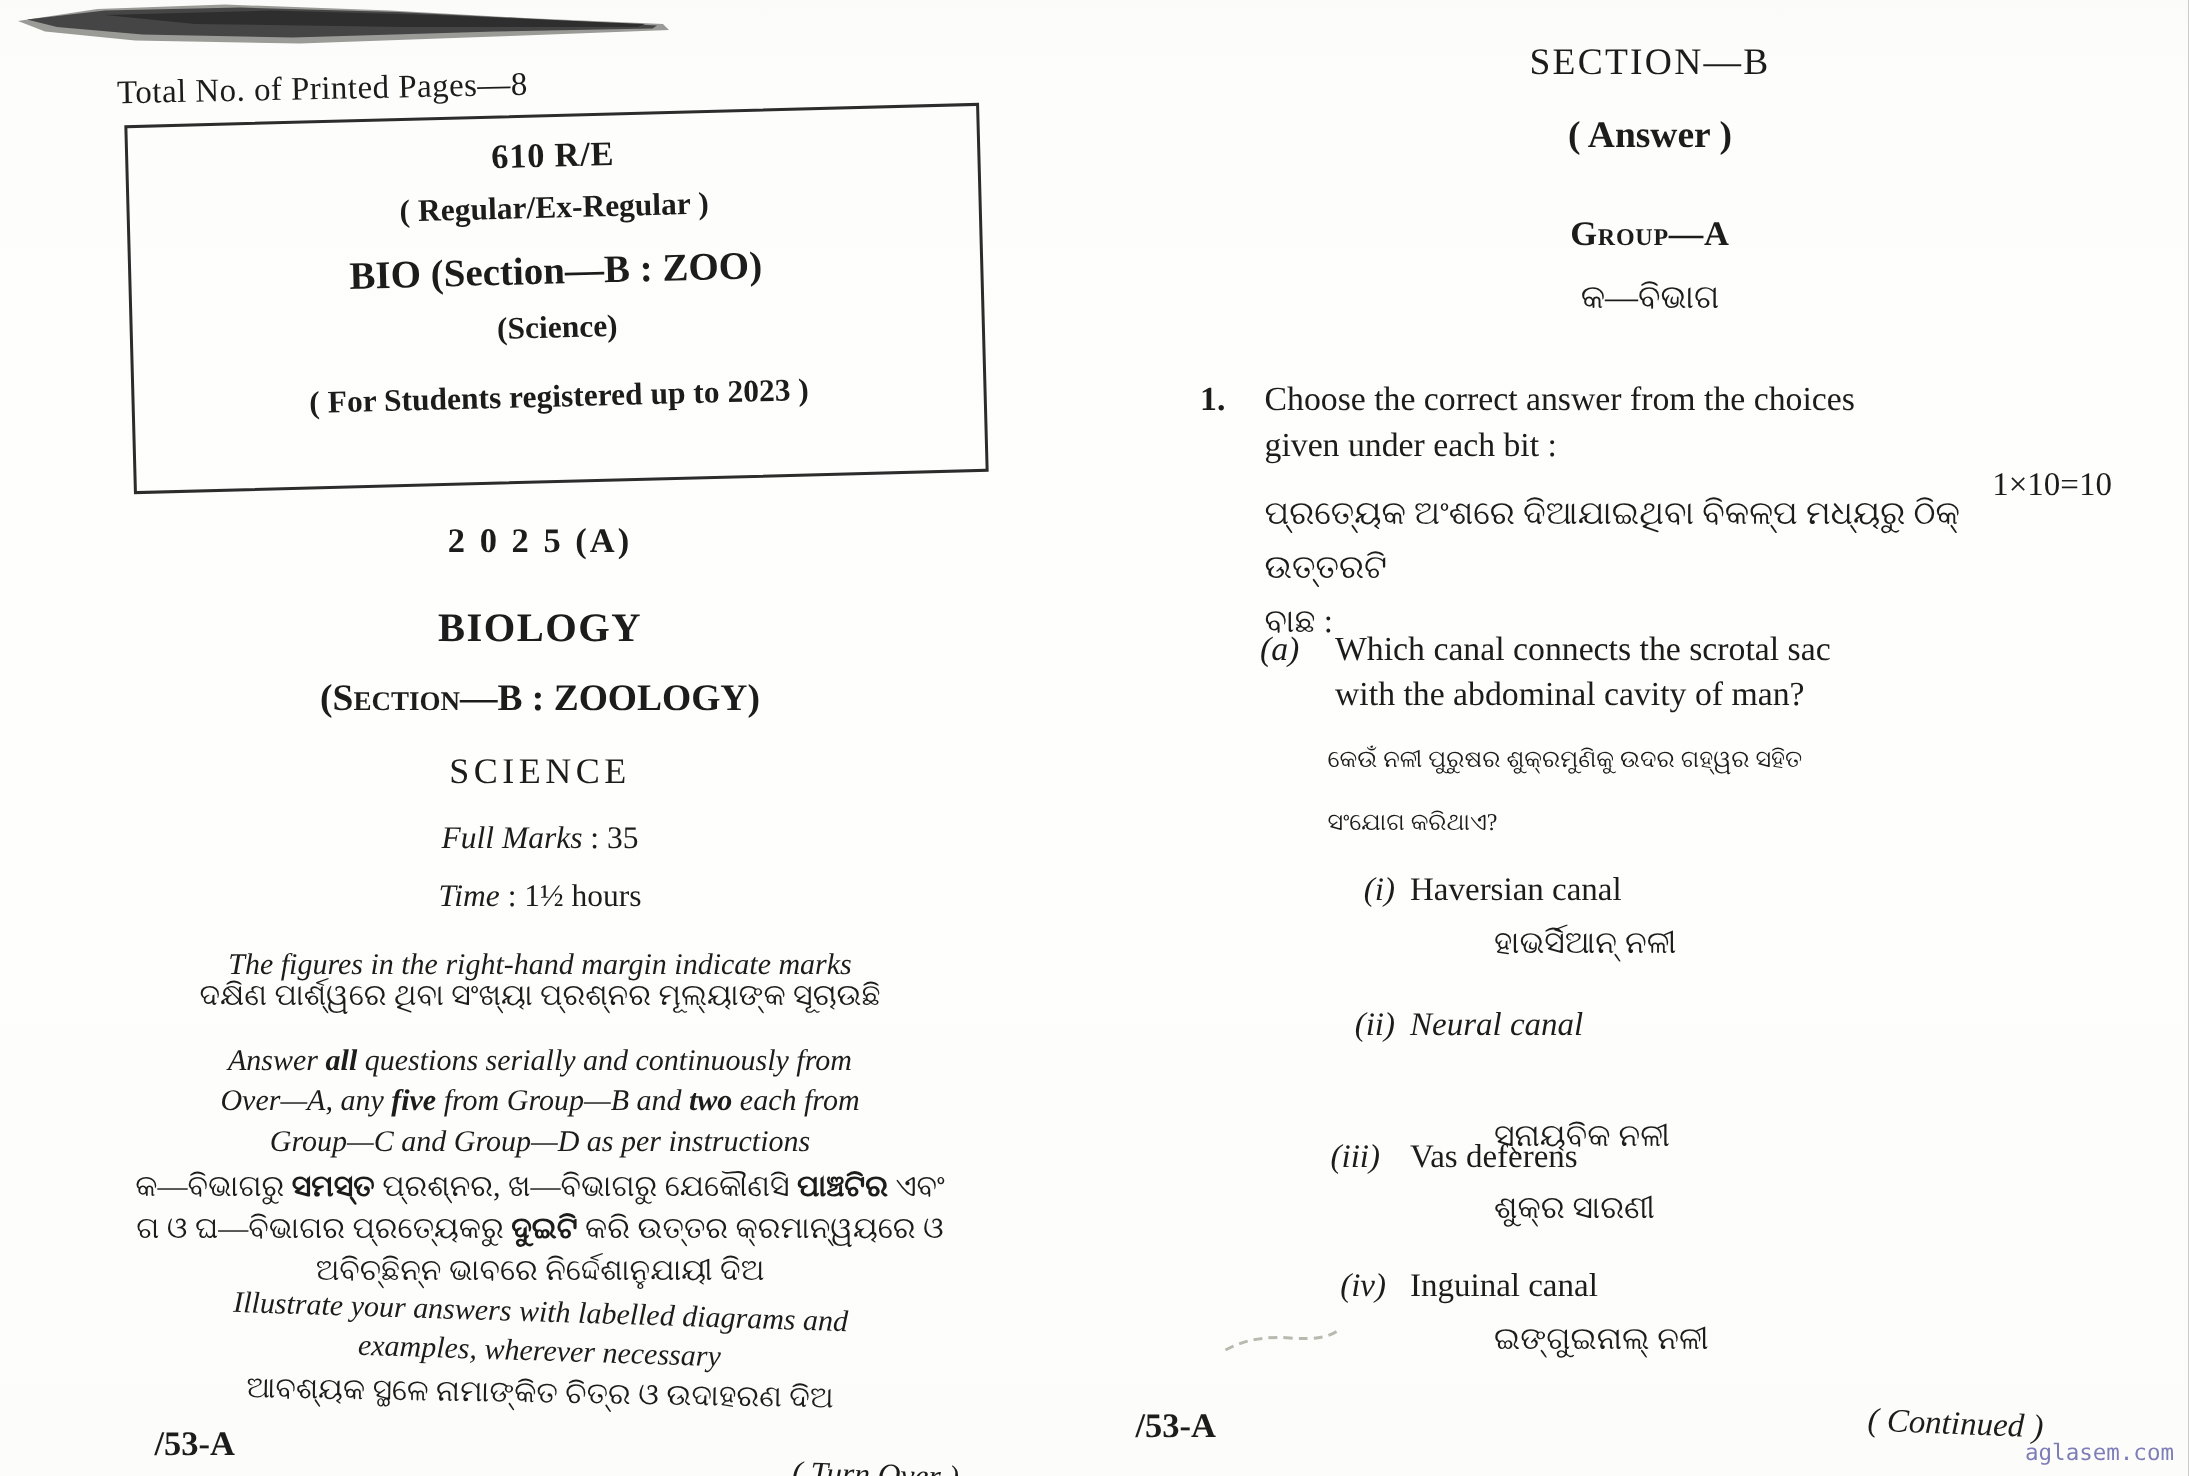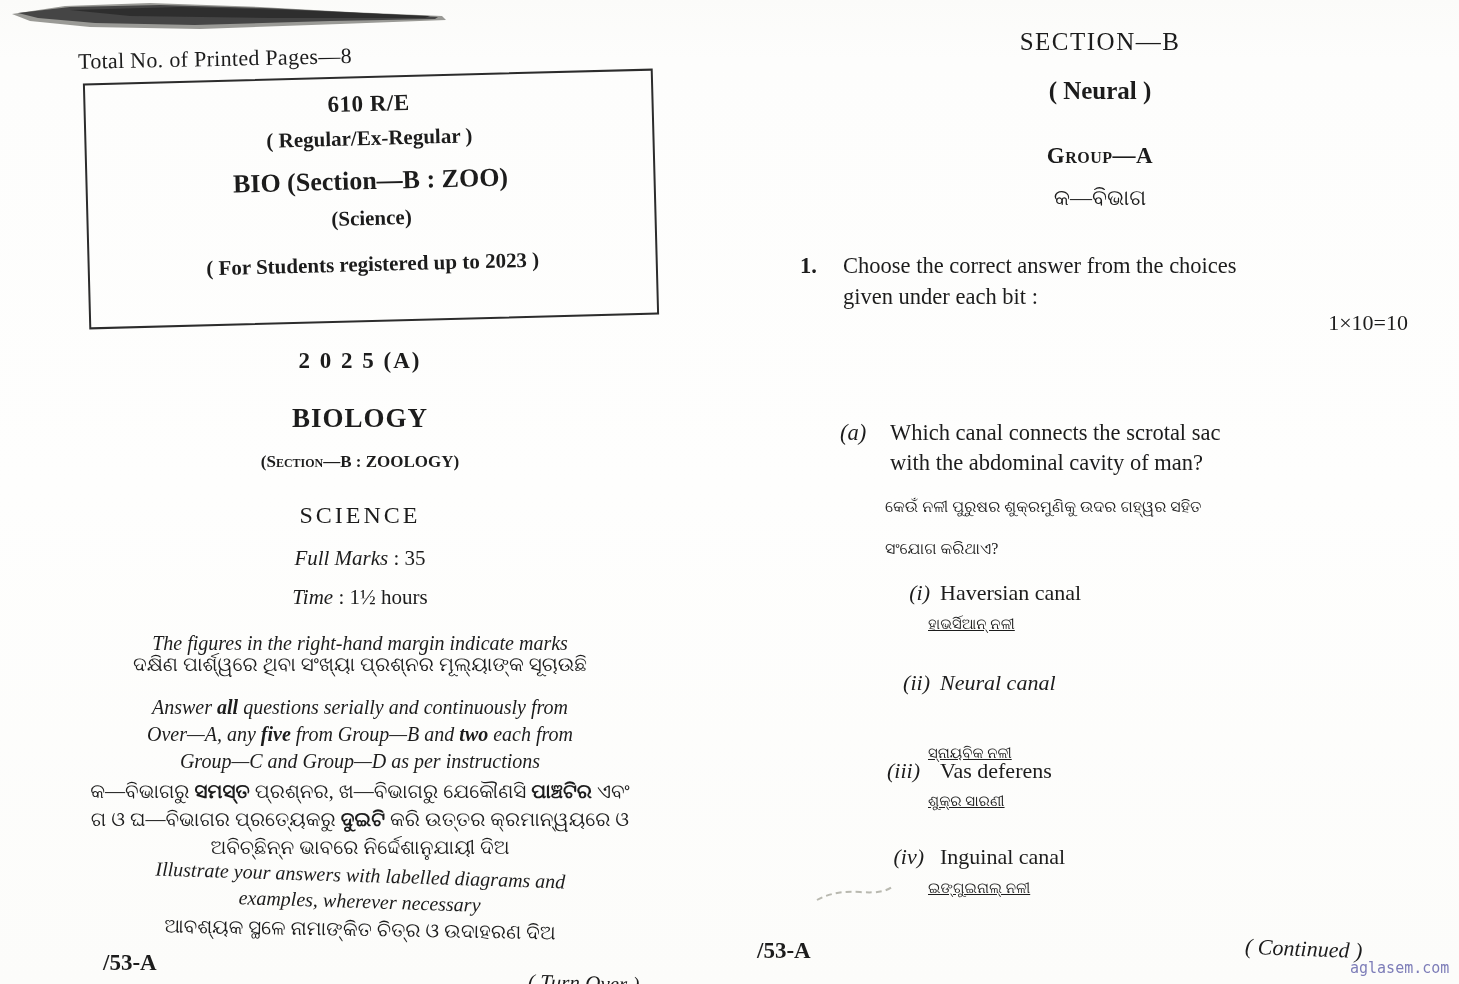--- a/index.html
+++ b/index.html
@@ -31,21 +31,21 @@
     text-align:center;
   }
   .box-code   { margin-top:13px;  font-size:23px; font-weight:bold; letter-spacing:.5px; }
   .box-reg    { margin-top:9px;  font-size:21px; font-weight:bold; }
   .box-subj   { margin-top:15px; font-size:26px; font-weight:bold; }
   .box-stream { margin-top:10px; font-size:21px; font-weight:bold; }
   .box-note   { margin-top:21px; font-size:21px; font-weight:bold; }
 
   .year     { left:60px; top:348px; width:600px; font-size:23px; font-weight:bold; letter-spacing:2px; }
   .title    { left:60px; top:403px; width:600px; font-size:27px; font-weight:bold; letter-spacing:1px; }
-  .subtitle { left:60px; top:452px; width:600px; font-size:17px; font-weight:bold; font-variant:small-caps; }
+  .subtitle { left:60px; top:452px; width:600px; font-size:25px; font-weight:bold; font-variant:small-caps; }
   .stream   { left:60px; top:502px; width:600px; font-size:24px; letter-spacing:3px; }
   .marks-line { left:60px; top:546px; width:600px; font-size:21px; }
   .time-line  { left:60px; top:585px; width:600px; font-size:21px; }
   .note-en  { left:60px; top:632px; width:600px; font-size:20px; font-style:italic; }
   .note-od  { left:60px; top:653px; width:600px; font-size:20px; }
   .instr-en { left:60px; top:694px; width:600px; font-size:20px; font-style:italic; line-height:27px; }
   .instr-od { left:60px; top:777px; width:600px; font-size:20px; line-height:28px; }
   .illus-en { left:60px; top:862px; width:600px; font-size:20px; font-style:italic; line-height:26px; transform:rotate(1.8deg); }
   .illus-od { left:60px; top:918px; width:600px; font-size:20px; transform:rotate(1deg); }
   .foot-left { left:103px; top:950px; font-size:23px; font-weight:bold; }
@@ -63,21 +63,21 @@
   .q1-marks { position:absolute; right:0px; top:33px; font-size:22px;margin-top:24px; }
   .q1-od { left:843px; top:324px; width:545px; font-size:22px; line-height:36px; }
 
   .qa { left:840px; top:418px; width:560px; font-size:22.5px; line-height:30px; }
   .qa-num { position:absolute; left:0; top:0; font-style:italic; }
   .qa-text { margin-left:50px; width:470px; text-align:justify; }
   .qa-od { left:885px; top:486px; width:480px; font-size:16px; line-height:42px; }
 
   .opt-num { position:absolute; width:72px; text-align:right; font-style:italic; font-size:22px; }
   .opt-en  { position:absolute; left:940px; font-size:22px; }
-  .opt-od  { position:absolute; left:928px; font-size:15px;text-decoration:underline; }
+  .opt-od  { position:absolute; left:996px; font-size:21px; }
 
   .foot-53a-r { left:757px;  top:938px; font-size:23px; font-weight:bold; }
   .continued  { left:1245px; top:936px; font-size:22px; font-style:italic; transform:rotate(2.2deg); }
   .watermark  { left:1350px; top:959px; font-size:15px; font-family:"DejaVu Sans Mono", monospace; }
 
   .pencil { position:absolute; left:815px; top:878px; }
 </style>
 </head>
 <body>
 
@@ -125,33 +125,37 @@
   <div class="abs ctr illus-en">
     <div>Illustrate your answers with labelled diagrams and</div>
     <div>examples, wherever necessary</div>
   </div>
   <div class="abs ctr illus-od">ଆବଶ୍ୟକ ସ୍ଥଳେ ନାମାଙ୍କିତ ଚିତ୍ର ଓ ଉଦାହରଣ ଦିଅ</div>
 
   <div class="abs foot-left">/53-A</div>
   <div class="abs turn-over">( Turn Over )</div>
 
   <div class="abs ctr sec-b">SECTION—B</div>
-  <div class="abs ctr sec-zoo">( Neural )</div>
+  <div class="abs ctr sec-zoo">( Answer )</div>
   <div class="abs ctr grp-a">Group—A</div>
   <div class="abs ctr grp-a-od">କ—ବିଭାଗ</div>
 
   <div class="abs q1">
     <span class="q1-num">1.</span>
     <div class="q1-text">
       <div>Choose the correct answer from the choices</div>
       <div style="text-align:left;">given under each bit :</div>
     </div>
     <span class="q1-marks">1×10=10</span>
   </div>
 
+  <div class="abs q1-od">
+    <div>ପ୍ରତ୍ୟେକ ଅଂଶରେ ଦିଆଯାଇଥିବା ବିକଳ୍ପ ମଧ୍ୟରୁ ଠିକ୍ ଉତ୍ତରଟି</div>
+    <div>ବାଛ :</div>
+  </div>
 
   <div class="abs qa">
     <span class="qa-num">(a)</span>
     <div class="qa-text">
       <div>Which canal connects the scrotal sac</div>
       <div style="text-align:left;">with the abdominal cavity of man?</div>
     </div>
   </div>
 
   <div class="abs qa-od">

